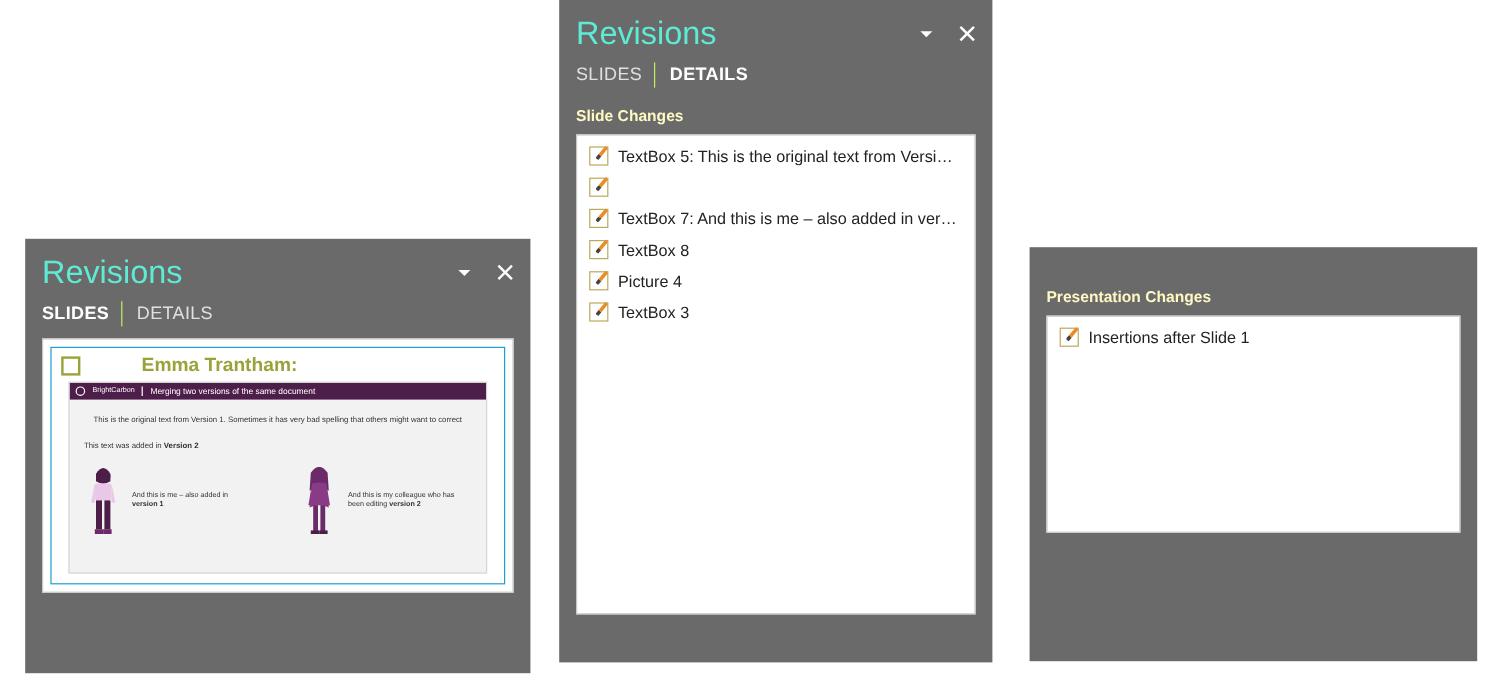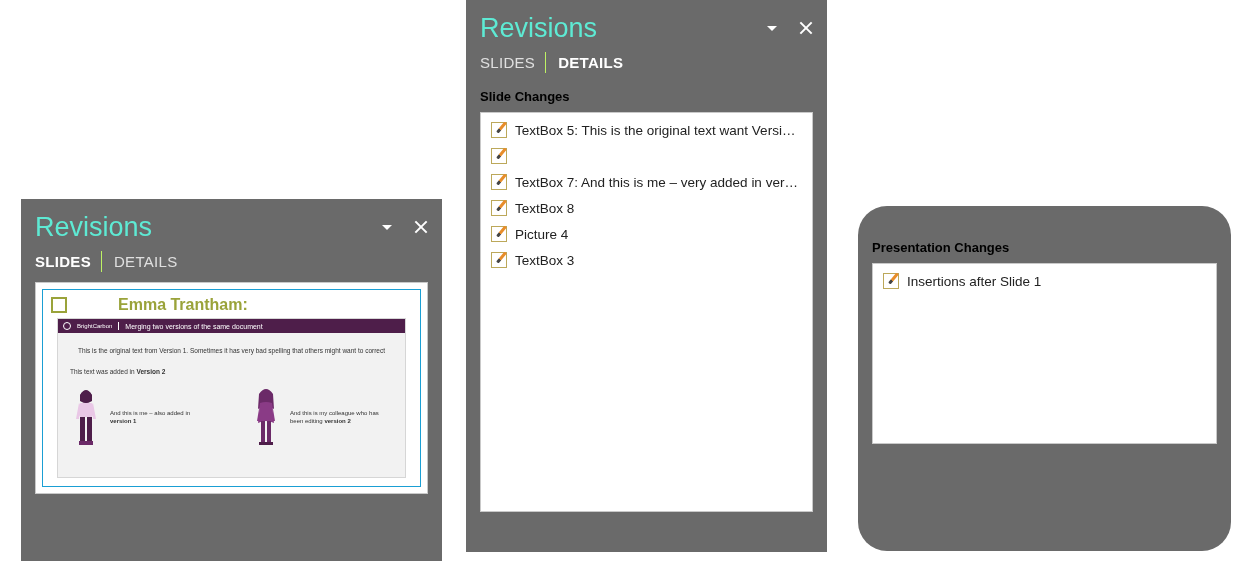--- a/index.html
+++ b/index.html
@@ -11,21 +11,21 @@
     position: relative;
   }
   .pane {
     position: absolute;
     background: #6a6a6a;
     color: #fff;
   }
   
   .pane1 { left: 21px; top: 199px; width: 421px; height: 362px; }
   .pane2 { left: 466px; top: 0; width: 361px; height: 552px; }
-  .pane3 { left: 858px; top: 206px; width: 373px; height: 345px; border-radius: 29px; }
+  .pane3 { left: 858px; top: 206px; width: 373px; height: 345px; }
 
   .pane-header {
     display: flex;
     align-items: center;
     padding: 8px 14px 0 14px;
     height: 48px;
   }
   .pane-title {
     font-size: 27px;
     font-weight: 300;
@@ -46,21 +46,21 @@
     background: #fff;
   }
   .close-x::before { transform: rotate(45deg); }
   .close-x::after  { transform: rotate(-45deg); }
 
   .tabs { display: flex; gap: 0; padding: 4px 14px 10px 14px; font-size: 15px; }
   .tab { padding: 2px 10px 2px 0; cursor: pointer; color: #e0e0e0; letter-spacing: .3px; }
   .tab + .tab { border-left: 1px solid #bef264; padding-left: 12px; }
   .tab.active { font-weight: 700; color: #fff; }
 
-  .section-label { font-size: 13px; font-weight: 700; padding: 6px 14px 8px 14px; color: #000000; }
+  .section-label { font-size: 13px; font-weight: 700; padding: 6px 14px 8px 14px; color: #fef9c3; }
 
   .whitebox {
     background: #fff;
     color: #222;
     margin: 0 14px 14px 14px;
     border: 1px solid #c9c9c9;
   }
 
   
   .change-list { padding: 4px 0; }
@@ -213,34 +213,34 @@
     <div class="tab active">DETAILS</div>
   </div>
   <div class="section-label">Slide Changes</div>
   <div class="whitebox">
     <div class="change-list" id="slide-changes-list">
         <div class="change-item">
           <span class="edit-icon">
             <span class="page"></span>
             <span class="pencil"></span>
           </span>
-          <span class="txt-ellipsis">TextBox 5: This is the original text want Versi…</span>
-        </div>
-        <div class="change-item">
-          <span class="edit-icon">
-            <span class="page"></span>
-            <span class="pencil"></span>
-          </span>
-        </div>
-        <div class="change-item">
-          <span class="edit-icon">
-            <span class="page"></span>
-            <span class="pencil"></span>
-          </span>
-          <span class="txt-ellipsis">TextBox 7: And this is me – very added in ver…</span>
+          <span class="txt-ellipsis">TextBox 5: This is the original text from Versi…</span>
+        </div>
+        <div class="change-item">
+          <span class="edit-icon">
+            <span class="page"></span>
+            <span class="pencil"></span>
+          </span>
+        </div>
+        <div class="change-item">
+          <span class="edit-icon">
+            <span class="page"></span>
+            <span class="pencil"></span>
+          </span>
+          <span class="txt-ellipsis">TextBox 7: And this is me – also added in ver…</span>
         </div>
         <div class="change-item">
           <span class="edit-icon">
             <span class="page"></span>
             <span class="pencil"></span>
           </span>
           <span class="txt-ellipsis">TextBox 8</span>
         </div>
         <div class="change-item">
           <span class="edit-icon">

